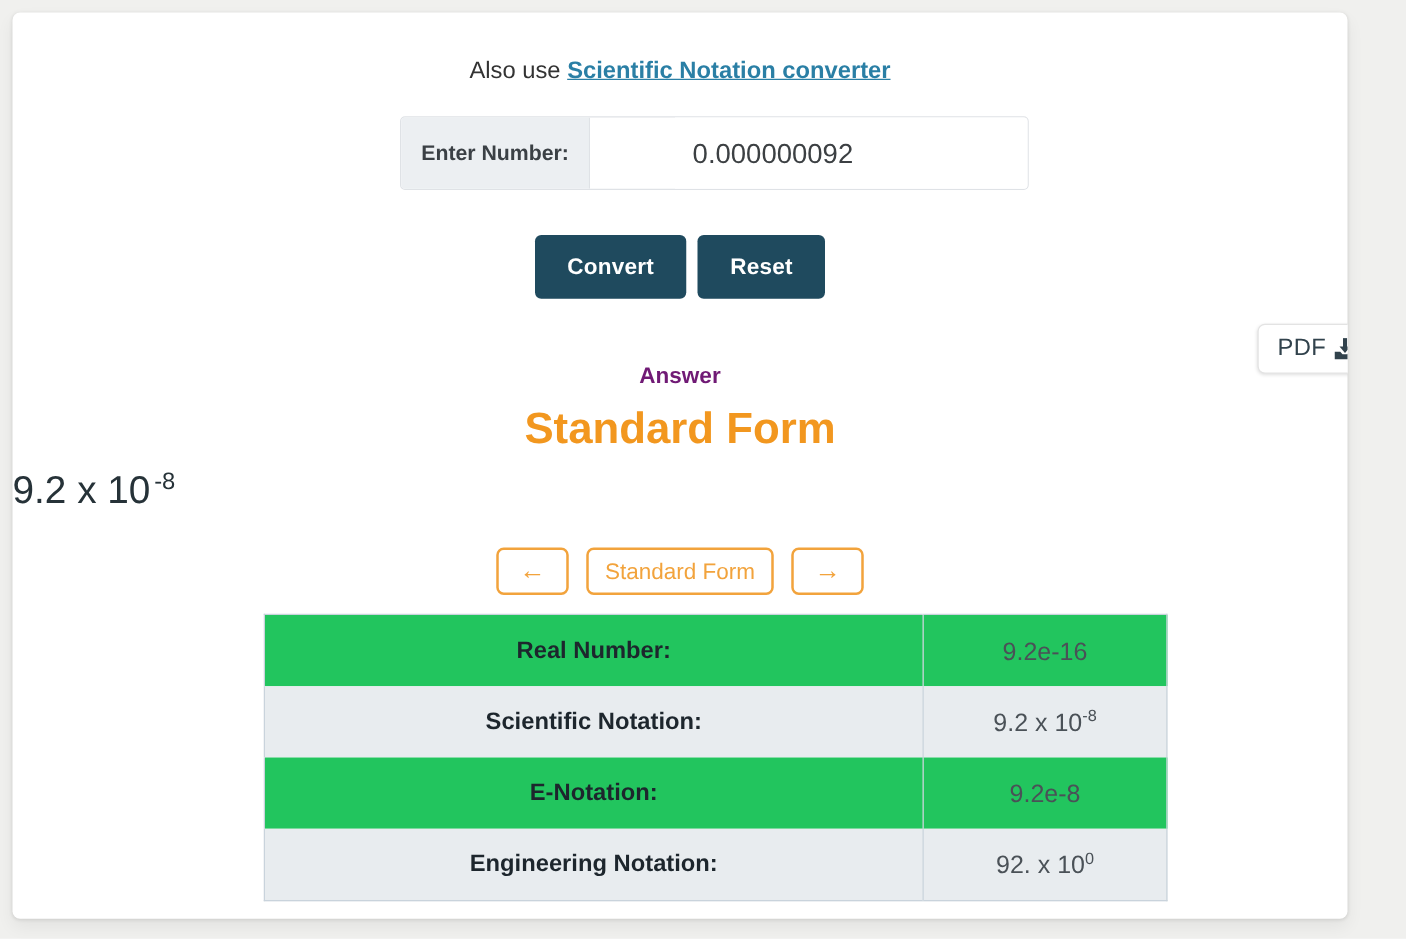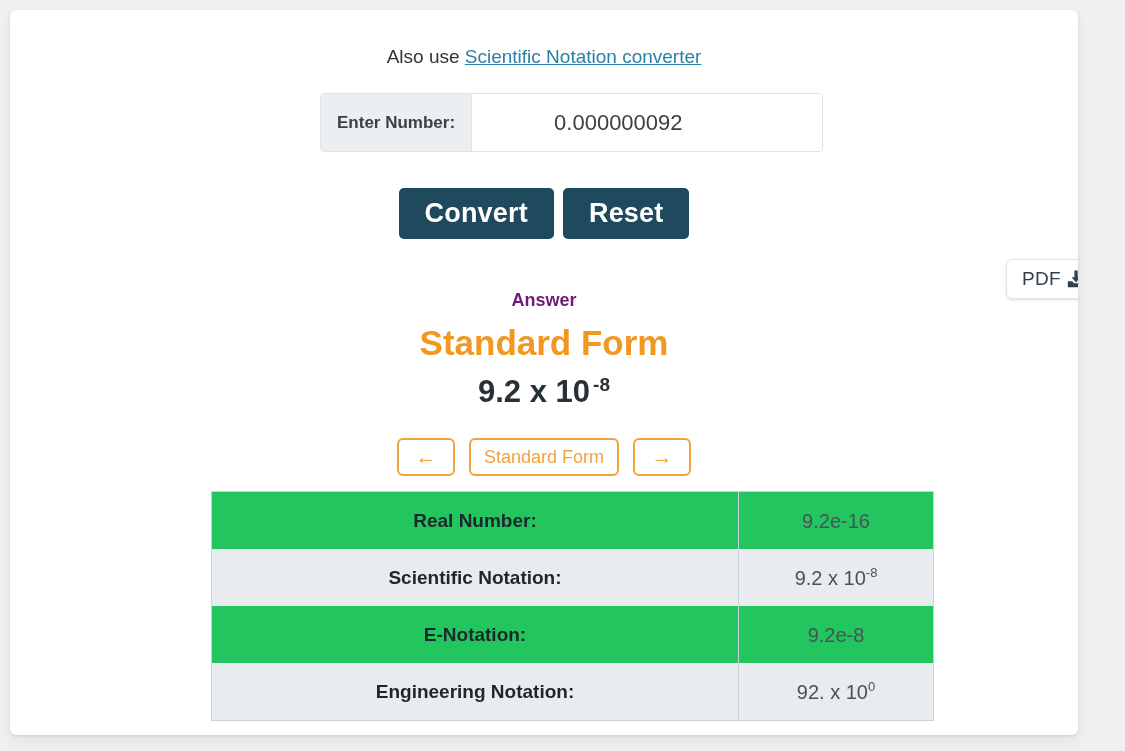--- a/index.html
+++ b/index.html
@@ -35,20 +35,21 @@
     text-align: center;
     font-size: 19px;
     color: #333333;
     line-height: 26px;
   }
   .alsouse-label { color: #333333; margin-top: 40px; }
   .alsouse-link {
     color: #2a7fa5;
     text-decoration: underline;
     cursor: pointer;
+    font-weight: bold;
   }
 
   
   .input-group {
     position: absolute;
     left: 310px;
     top: 83px;
     width: 503px;
     height: 59px;
     display: flex;
@@ -94,21 +95,21 @@
     display: flex;
     justify-content: center;
     gap: 9px;
   }
   .btn-primary {
     background: #1f4a5e;
     color: #ffffff;
     border: none;
     border-radius: 5px;
     font-family: "Liberation Sans", sans-serif;
-    font-size: 27px;
+    font-size: 18px;
     font-weight: bold;
     padding: 0 26px;
     height: 51px;
     cursor: pointer;
     letter-spacing: .2px;
   }
 
   
   .pdf-btn {
     position: absolute;
@@ -153,25 +154,23 @@
     text-align: center;
     font-size: 35px;
     font-weight: bold;
     color: #f2971f;
   }
   .answer-value {
     position: absolute;
     left: 0;
     top: 364px;
     width: 1068px;
-    text-align: center;
     font-size: 31px;
     color: #263238;
     white-space: nowrap;
-    font-weight: bold;
   }
   .answer-value .sup {
     font-size: 19px;
     vertical-align: super;
     margin-left: 3px;
   }
 
   
   .pager {
     position: absolute;

